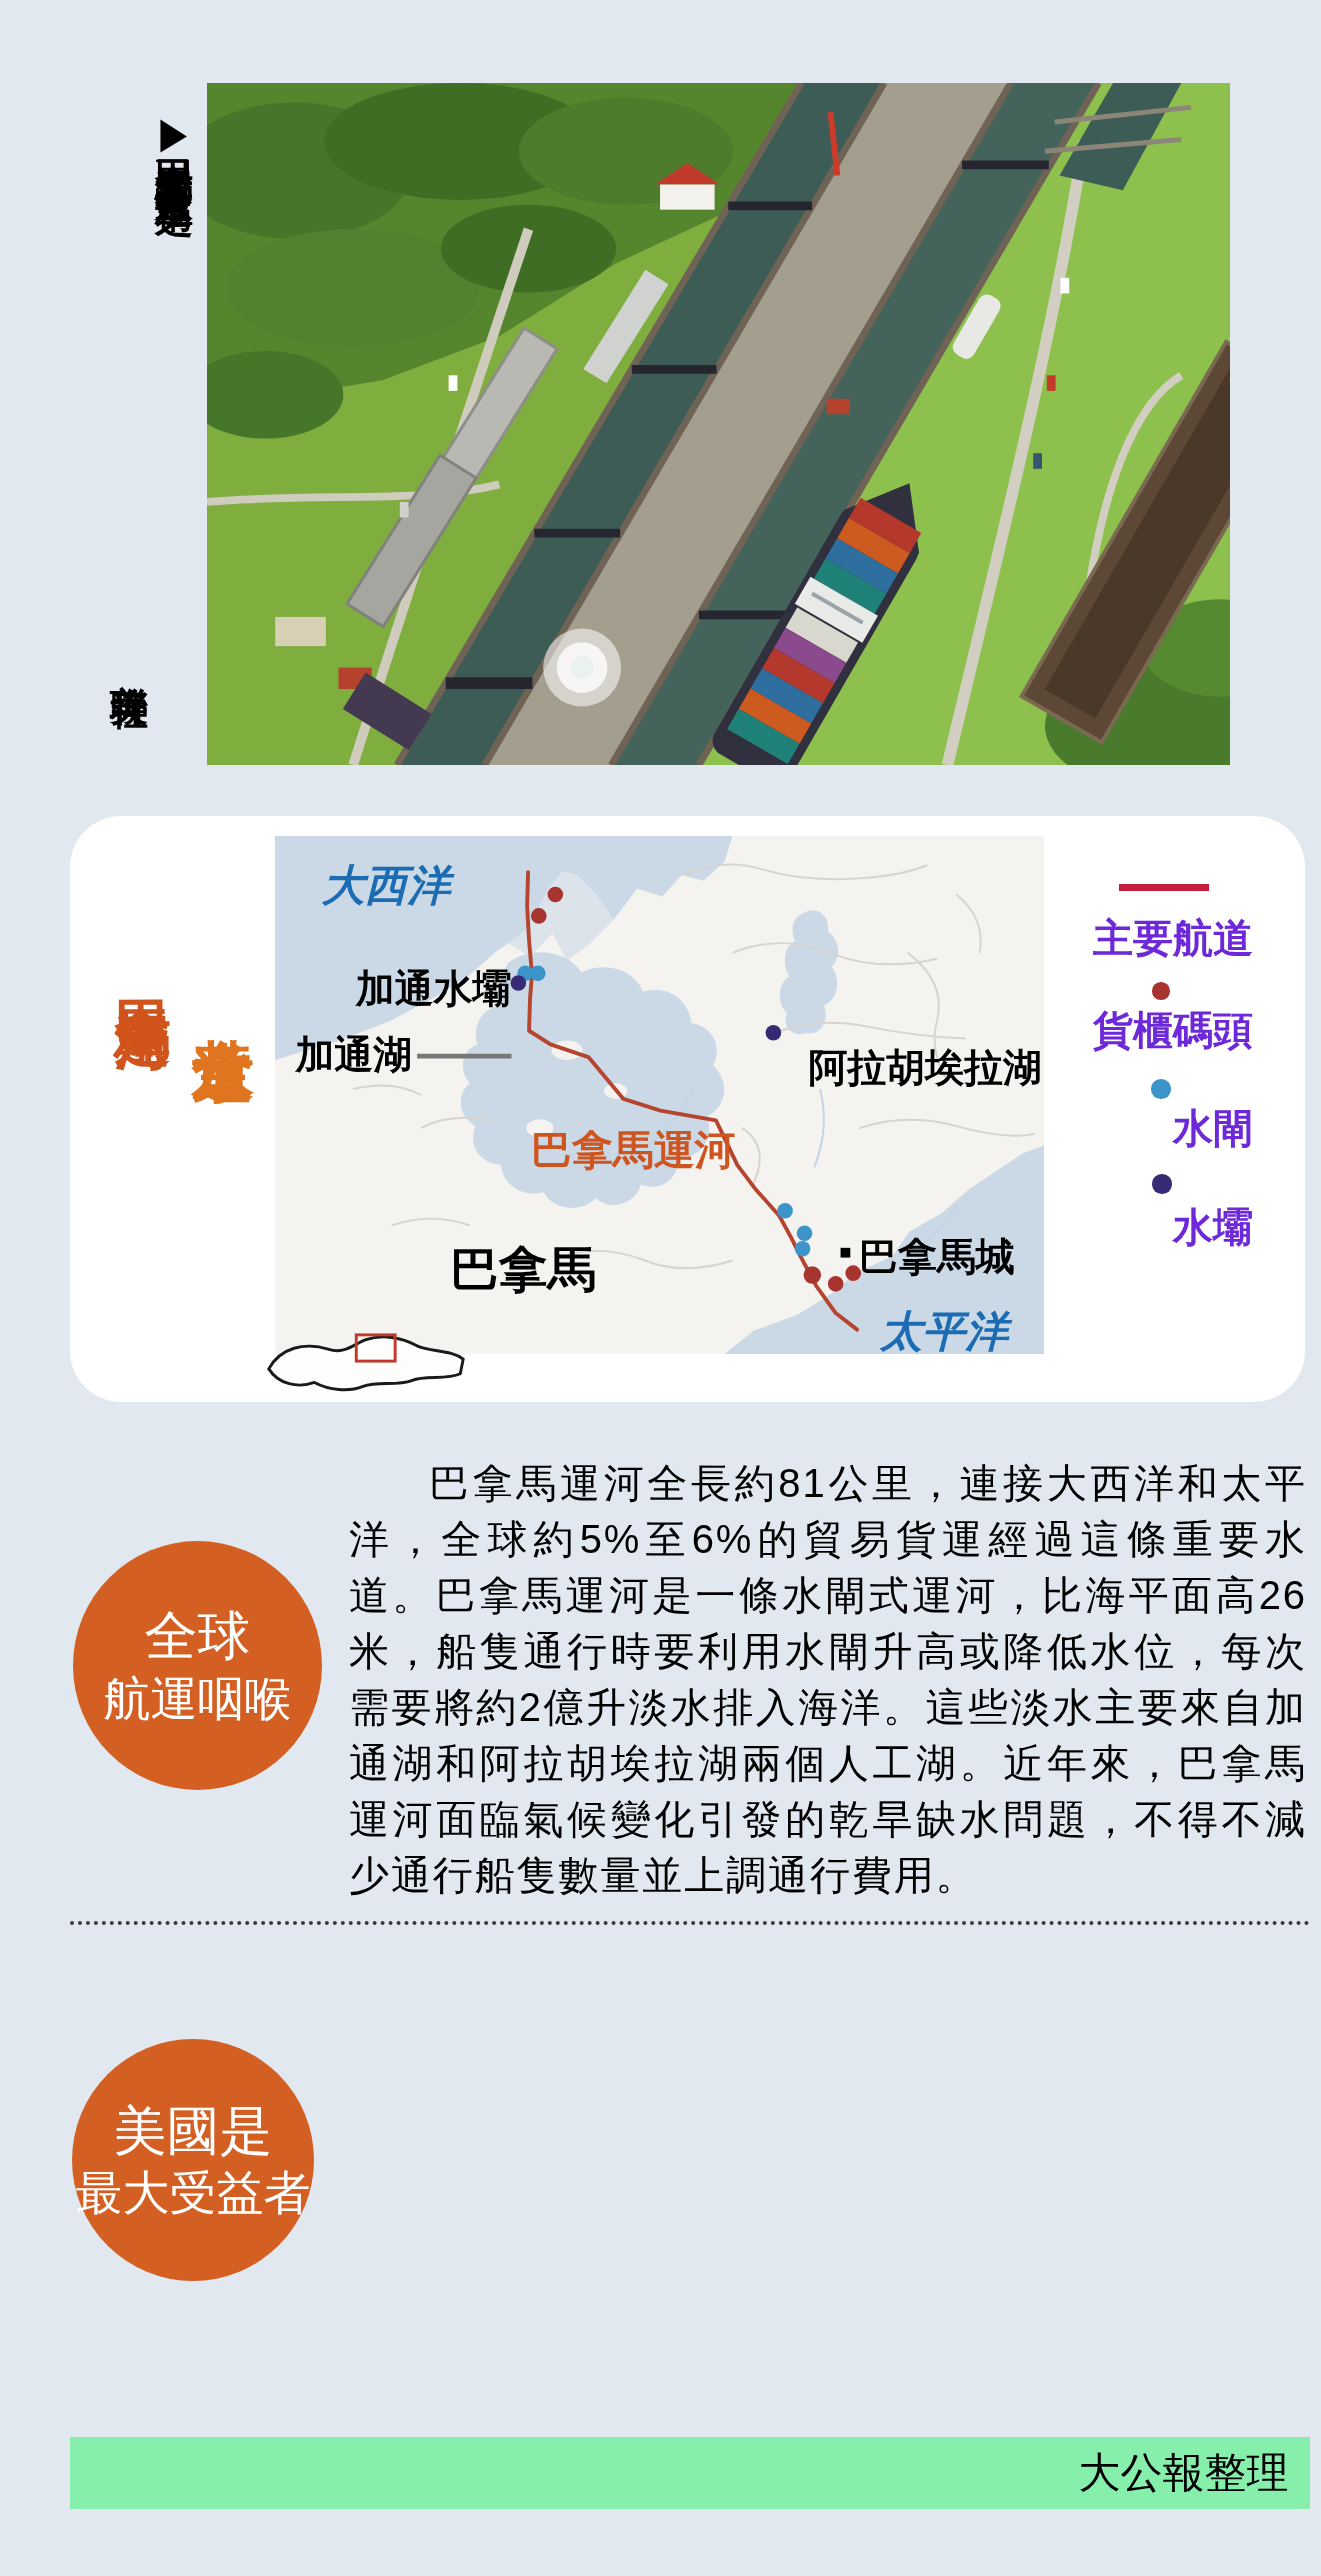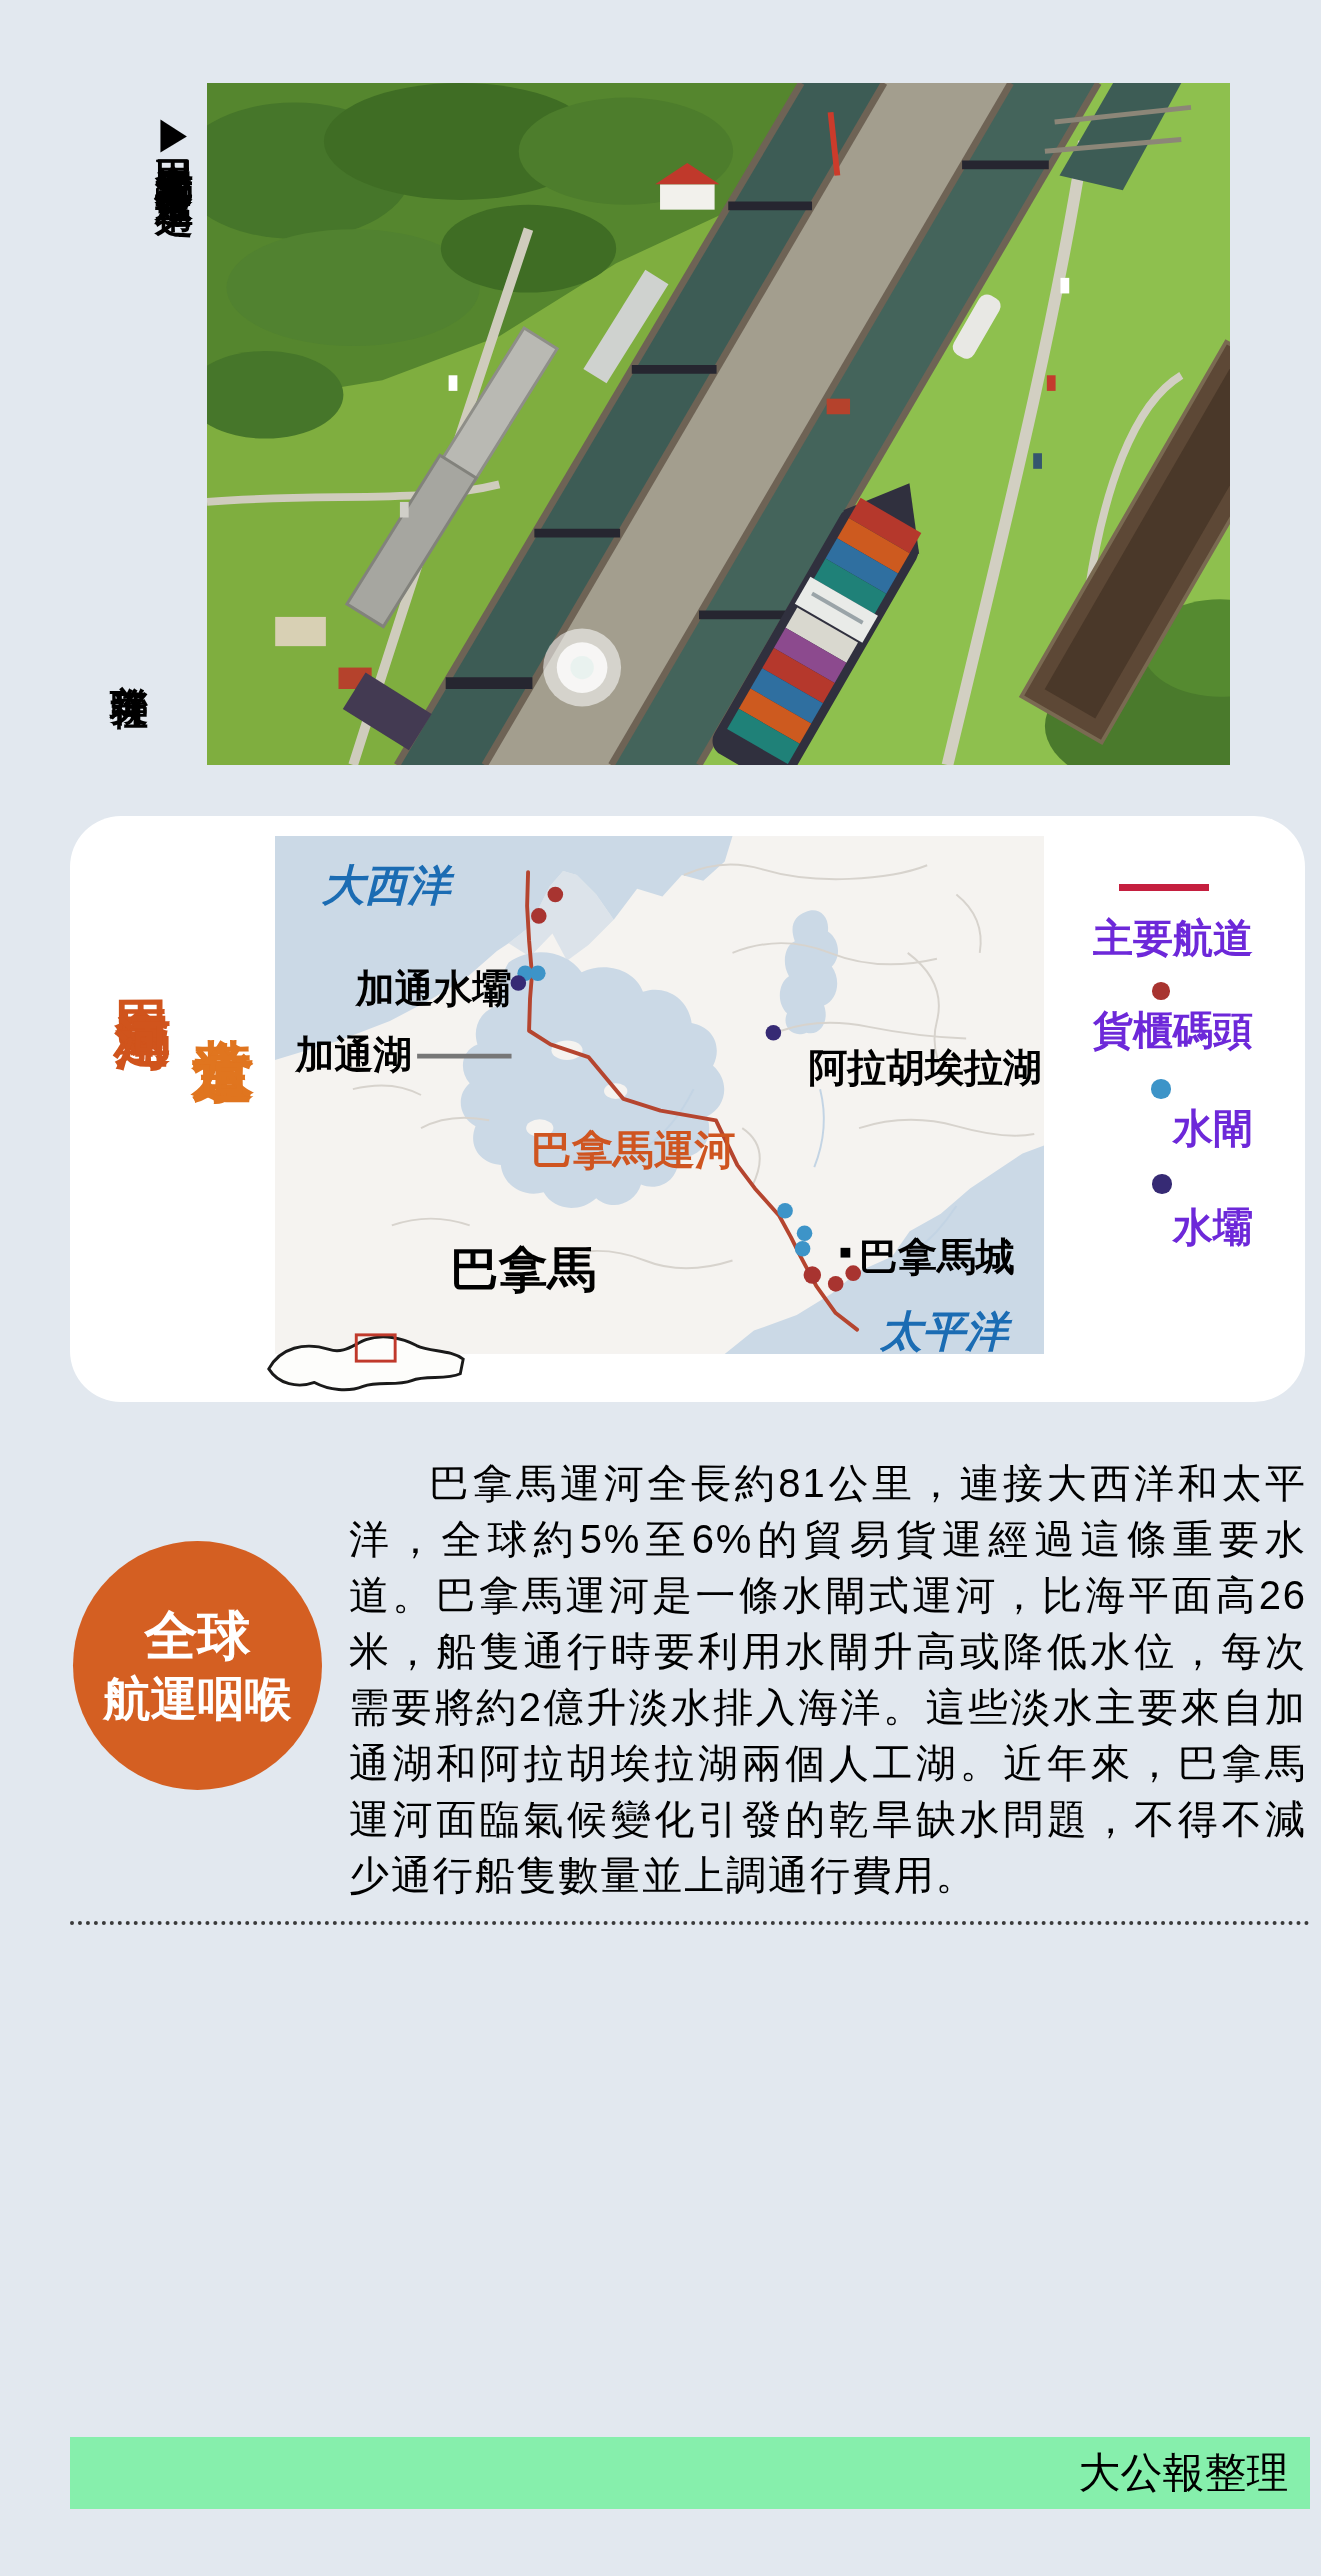--- a/index.html
+++ b/index.html
@@ -18,21 +18,21 @@
   .map-svg{left:275px;top:836px;}
   .legend-text{left:1058px;width:195px;text-align:right;font-size:40px;font-weight:600;color:#6d28d9;}
   .dot{border-radius:50%;}
   .dot-red{background:#a83430;}
   .dot-blue{background:#3d94c8;}
   .dot-navy{background:#362a74;}
   .legend-line{left:1119px;top:884px;width:90px;height:6.8px;background:#c51f3f;}
   .map-source{left:954px;top:1317px;width:312px;text-align:right;font-size:41px;font-weight:600;color:#000;}
   .inset{left:261px;top:1330px;}
   
-  .badge{background:#d45f22;border-radius:50%;display:flex;flex-direction:column;align-items:center;justify-content:center;color:#fff;font-weight:bold;text-align:center;line-height:1.18;}
+  .badge{background:#d45f22;border-radius:50%;display:flex;flex-direction:column;align-items:center;justify-content:center;color:#fff;font-weight:normal;text-align:center;line-height:1.18;}
   .badge1{left:73px;top:1541px;width:249px;height:249px;}
   .badge2{left:72px;top:2039px;width:242px;height:242px;}
   .badge .l1{font-size:53px;}
   .badge .l2{font-size:47px;margin-top:3px;white-space:nowrap;}
   .para{left:349px;width:958px;font-size:40px;line-height:56px;letter-spacing:1.9px;color:#000;text-align:justify;text-indent:2em;font-weight:500;}
   .p1{top:1447px;margin-top:8px;}
   .p2{top:1944px;}
   .divider{left:70px;top:1921px;width:1240px;height:0;border-top:4.9px dotted #3a3a3a;}
   
   .footer-bar{left:70px;top:2437px;width:1240px;height:72px;background:#86efac;display:flex;align-items:center;justify-content:flex-end;}
@@ -235,19 +235,23 @@
   </div>
 
   <div class="abs badge badge1">
     <div class="l1">全球</div>
     <div class="l2">航運咽喉</div>
   </div>
   <div class="abs para p1">巴拿馬運河全長約81公里，連接大西洋和太平洋，全球約5%至6%的貿易貨運經過這條重要水道。巴拿馬運河是一條水閘式運河，比海平面高26米，船隻通行時要利用水閘升高或降低水位，每次需要將約2億升淡水排入海洋。這些淡水主要來自加通湖和阿拉胡埃拉湖兩個人工湖。近年來，巴拿馬運河面臨氣候變化引發的乾旱缺水問題，不得不減少通行船隻數量並上調通行費用。</div>
 
   <div class="abs divider"></div>
 
+  <div class="abs badge badge2">
+    <div class="l1">美國是</div>
+    <div class="l2">最大受益者</div>
+  </div>
 
   <div class="abs footer-bar">
     <div class="footer-credit">大公報整理</div>
   </div>
 
 </div>
 
 
 </body></html>

